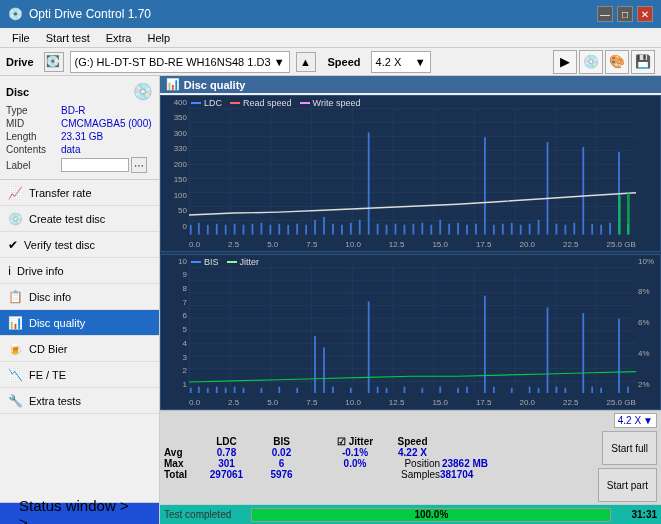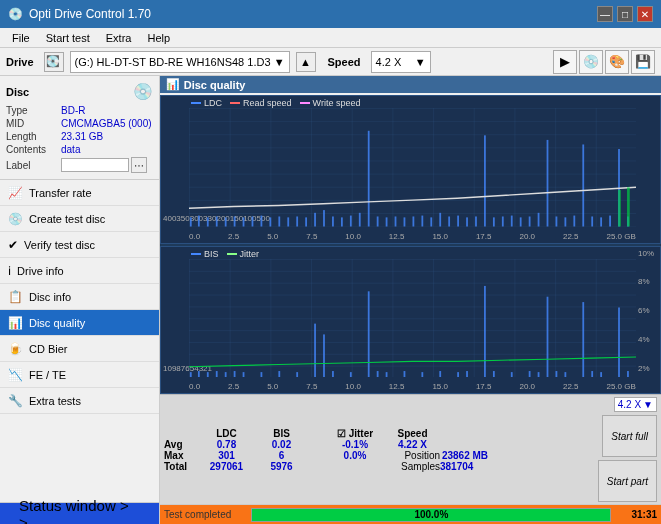--- a/index.html
+++ b/index.html
@@ -240,24 +240,24 @@
       display: flex; align-items: center; justify-content: center;
       font-size: 10px;
       font-weight: bold;
       color: #000;
     }
 
     .btn-start {
       background: #e0e0e0;
       border: 1px solid #aaa;
       font-size: 10px;
-      padding: 20px 8px;
+      padding: 14px 8px;
       cursor: pointer;
       height: 34px;
-      display: flex; align-items: center; font-style: italic;
+      display: flex; align-items: center;
     }
 
     .speed-dropdown {
       background: white;
       border: 1px solid #aaa;
       font-size: 10px;
       padding: 1px 3px;
       color: #0000cc;
       cursor: pointer;
       display: flex; align-items: center; gap: 2px;
@@ -275,21 +275,21 @@
       overflow: hidden;
     }
 
     .vertical-axis {
       position: absolute;
       left: 0;
       top: 0;
       bottom: 18px;
       width: 28px;
       display: flex;
-      flex-direction: row;
+      flex-direction: column;
       justify-content: space-between;
       align-items: flex-end;
       padding: 2px 2px;
       font-size: 8px;
       color: #aaa;
     }
 
     .vertical-axis-right {
       position: absolute;
       right: 0;
@@ -708,21 +708,21 @@
             <div class="speed-dropdown">
               <span>4.2 X</span>
               <span>▼</span>
             </div>
           </div>
           <button class="btn-start">Start full</button>
           <button class="btn-start">Start part</button>
         </div>
       </div>
 
-      <div style="background:#f97316;border-top:1px solid #ccc;height:20px;display:flex;align-items:center;padding:0 4px;gap:16px;">
+      <div style="background:#14b8a6;border-top:1px solid #ccc;height:20px;display:flex;align-items:center;padding:0 4px;gap:16px;">
         <span style="font-size:10px;color:#333;">Test completed</span>
         <div class="progress-bar-container">
           <div class="progress-bar-fill" style="width:100%;"></div>
           <div class="progress-text">100.0%</div>
         </div>
         <span style="font-size:10px;font-weight:bold;">31:31</span>
       </div>
     </div>
 
   </div>

